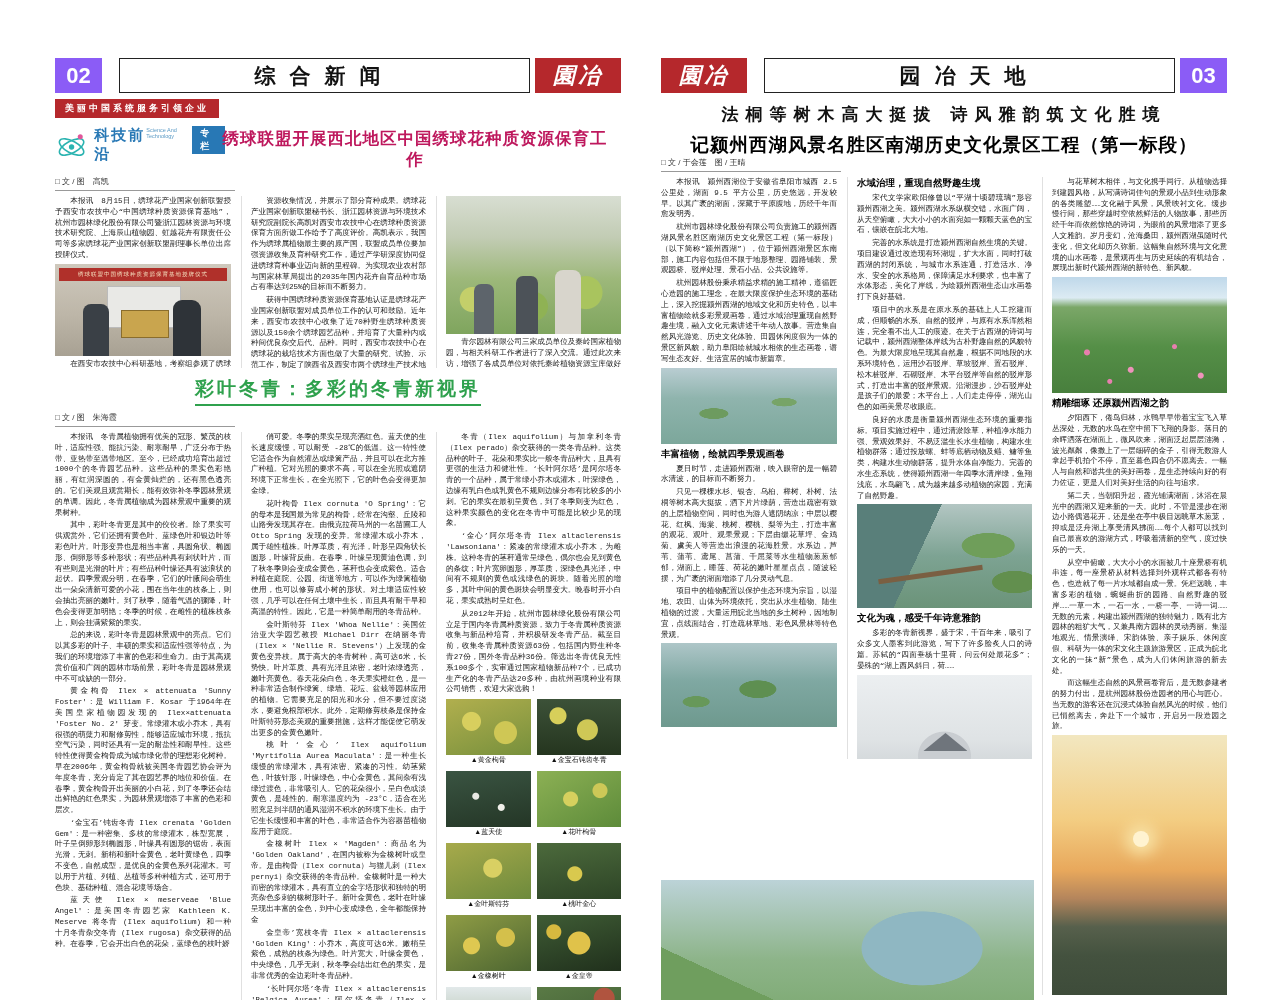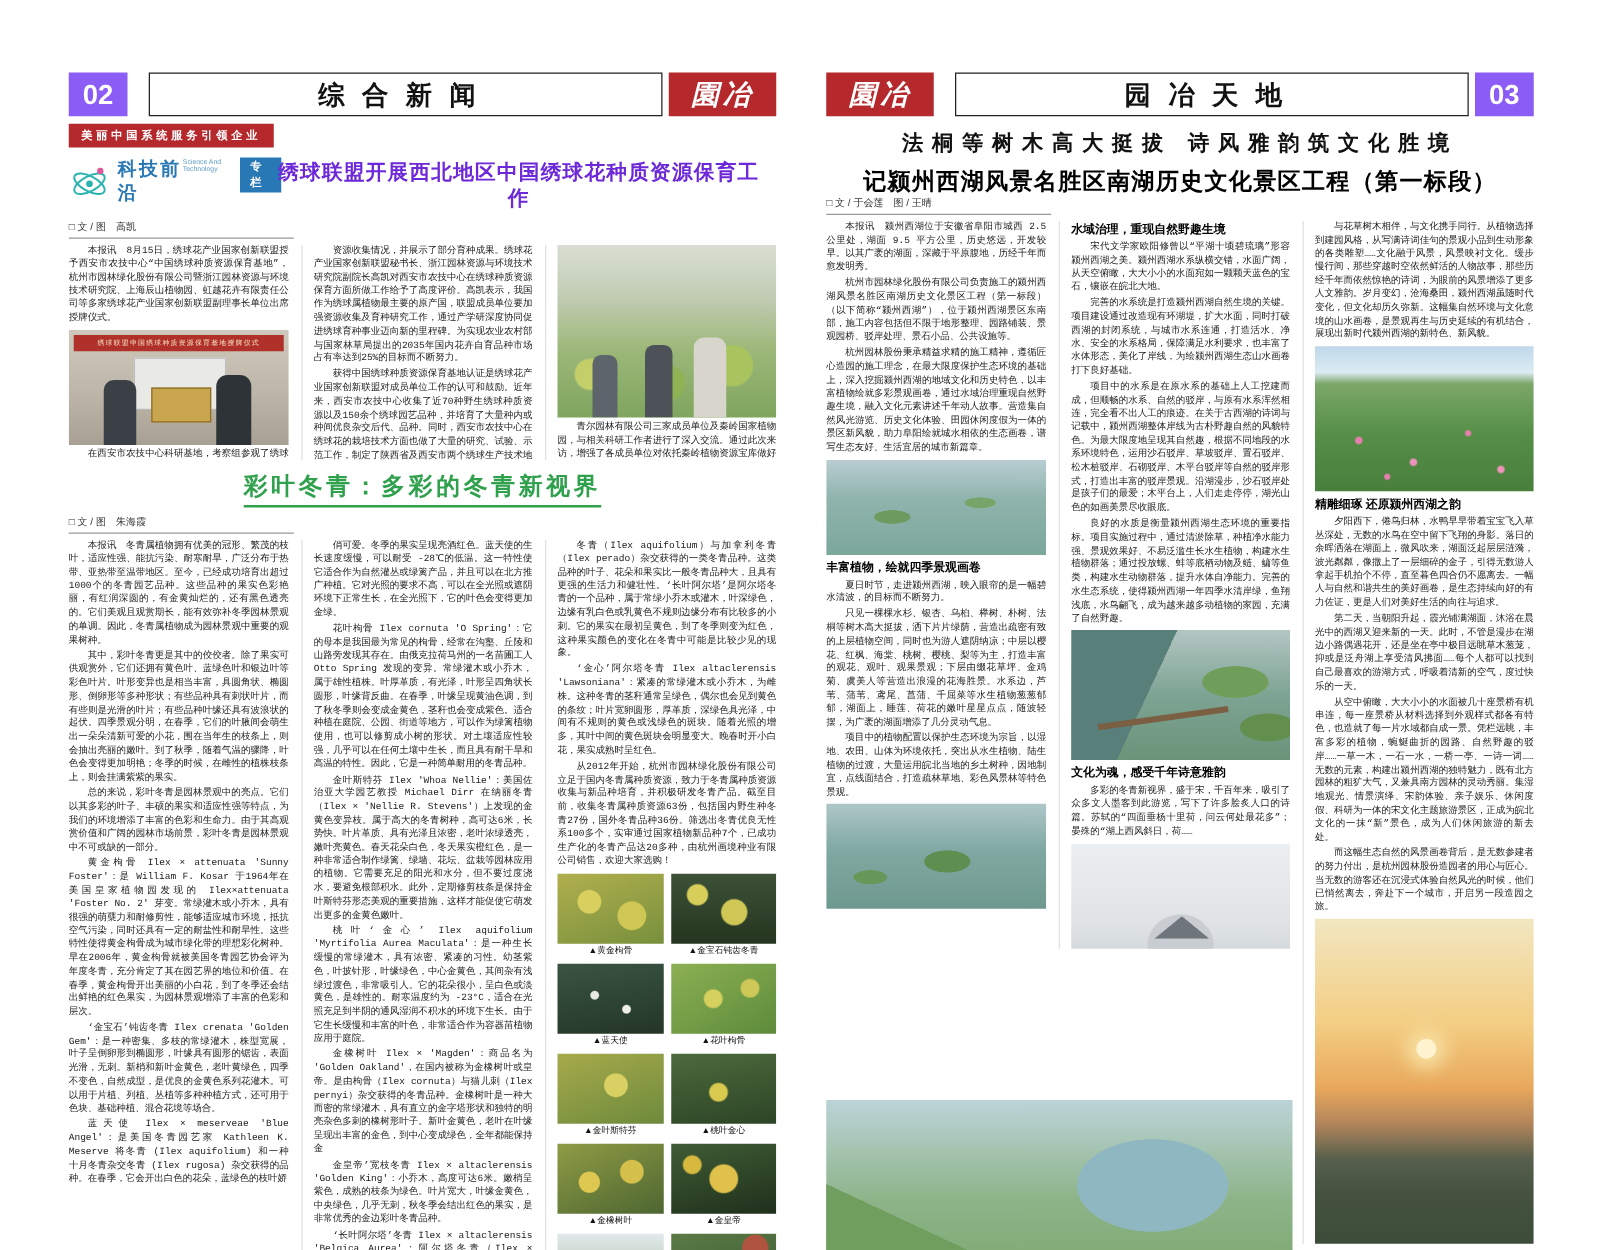--- a/index.html
+++ b/index.html
@@ -17,21 +17,21 @@
   .slogan{display:inline-block;background:#b5282c;color:#fff;font:bold 9px "Liberation Sans",sans-serif;
           letter-spacing:3px;padding:3px 10px;margin-top:6px;}
   
   .sci{display:flex;align-items:flex-start;gap:6px;margin-top:8px;width:170px;}
   .sci .txt{display:flex;flex-direction:row;}
   .sci .t1{font:bold 15px "Liberation Sans",sans-serif;color:#2878b5;letter-spacing:2px;}
   .sci .t2{font:5.5px "Liberation Sans",sans-serif;color:#5a9ac5;margin:1px 0 2px;}
   .sci .t3{align-self:flex-start;background:#2878b5;color:#fff;font:bold 9px "Liberation Sans",sans-serif;
            padding:1px 8px;letter-spacing:2px;}
   
-  .a1title{position:absolute;left:160px;top:70px;width:400px;text-align:center;color:#6d28d9;
+  .a1title{position:absolute;left:160px;top:70px;width:400px;text-align:center;color:#be185d;
            font:bold 16.5px "Liberation Sans",sans-serif;letter-spacing:1px;line-height:1.25;}
   .byline{font:8px "Liberation Sans",sans-serif;color:#333;border-bottom:1px solid #999;
           padding-bottom:3px;width:180px;}
   .greentitle{text-align:center;margin:0 auto;width:330px;}
   .greentitle span{display:inline-block;color:#2fa14d;font:bold 19px "Liberation Sans",sans-serif;
           letter-spacing:3px;border-bottom:2.5px solid #2fa14d;padding-bottom:2px;}
   .kicker{text-align:center;font:600 17px "DejaVu Serif",serif;letter-spacing:7px;color:#111;margin-top:10px;}
   .bigtitle{text-align:center;font:bold 18.5px "Liberation Sans",sans-serif;letter-spacing:1px;color:#000;margin-top:6px;}
   
   .cols{display:flex;gap:10px;}

